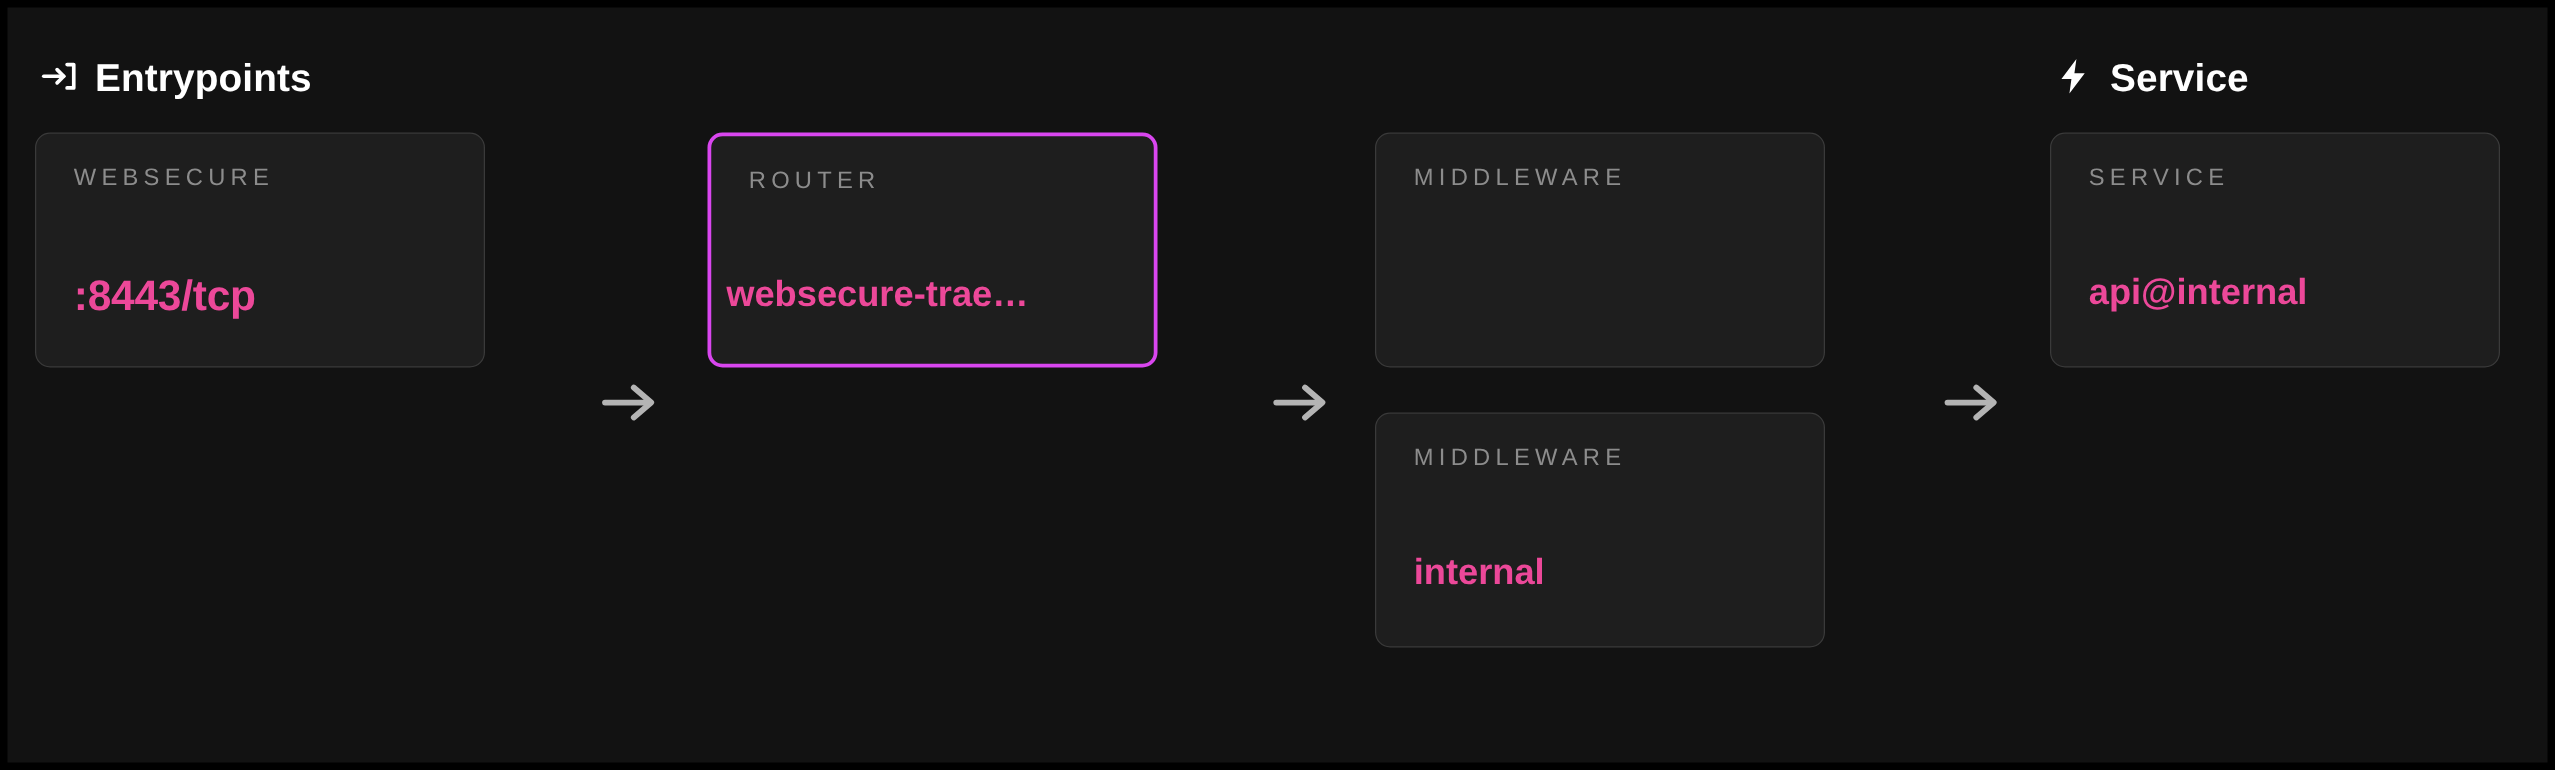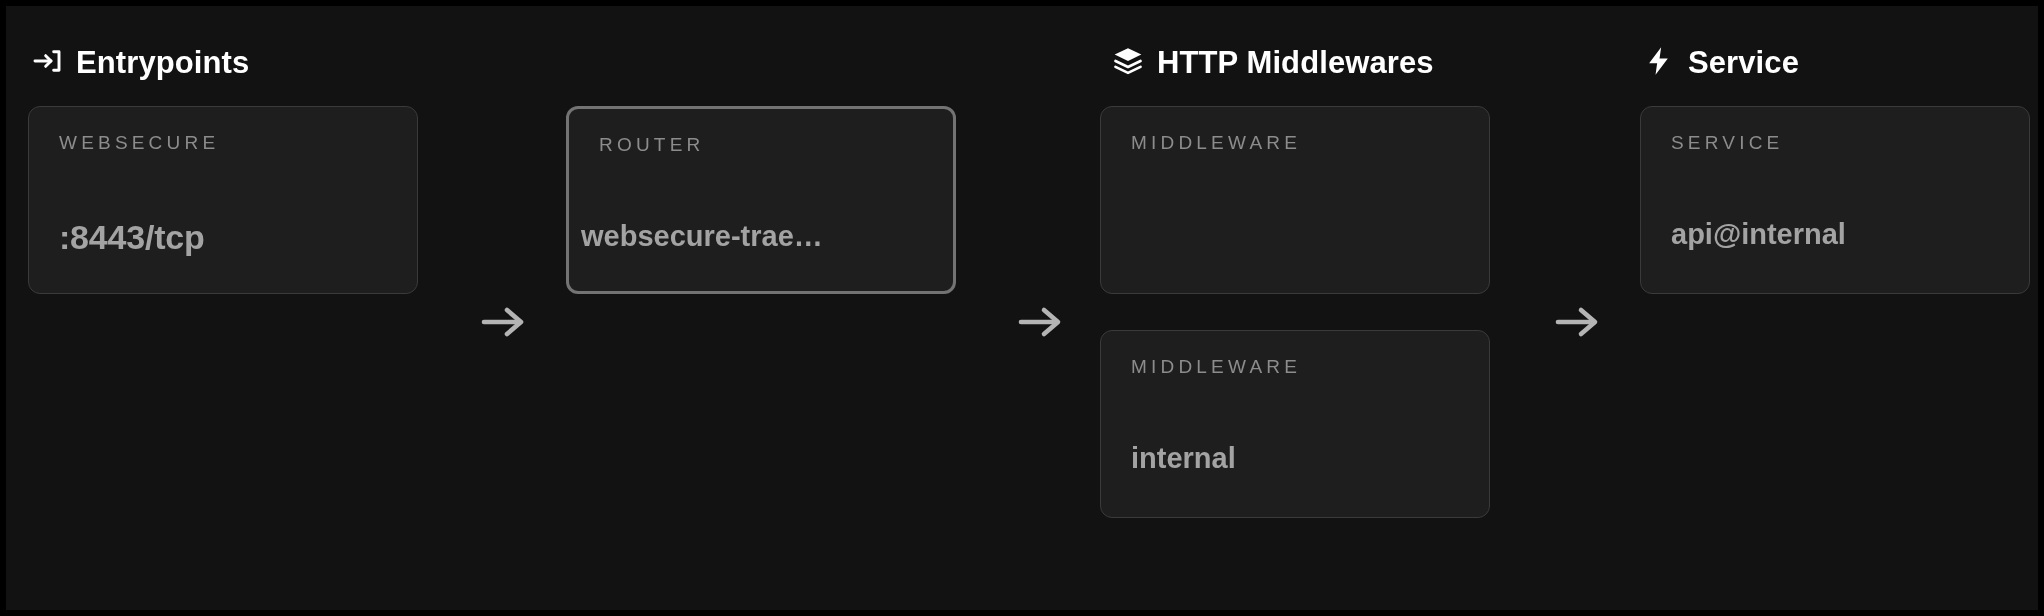--- a/index.html
+++ b/index.html
@@ -84,52 +84,52 @@
     top: 0;
   }
 
   #col-entrypoints { left: 22px;   width: 344px; }
   #col-router      { left: 560px;  width: 344px; }
   #col-middlewares { left: 1094px; width: 344px; }
   #col-service     { left: 1634px; width: 344px; }
 
   .card {
     position: relative;
-    width: 390px;
+    width: 360px;
     height: 188px;
     border-radius: 12px;
     background: #1e1e1e;
     border: 1.5px solid #3a3a3a;
     padding: 26px 30px 3px 30px;
     margin-bottom: 36px;
     overflow: hidden;
   }
 
   .card.selected {
-    border: 3px solid #737373;
+    border: 3px solid #d946ef;
     background: #1e1e1e;
   }
 
   .card-kind {
     font-size: 19px;
     font-weight: 400;
     letter-spacing: 4.2px;
     color: #8c8c8c;
     text-transform: uppercase;
     line-height: 1;
   }
 
   .card-value {
     position: absolute;
     left: 30px;
     right: 24px;
     top: 110px;
     font-size: 29px;
     font-weight: 700;
-    color: #a3a3a3;
+    color: #ec4899;
     line-height: 1.2;
     white-space: nowrap;
     overflow: hidden;
     text-overflow: ellipsis;
   }
 
   .card.selected .card-value { left: 12px; }
 
   .card.big-value .card-value {
     font-size: 34px;
@@ -166,30 +166,20 @@
         <svg width="32" height="32" viewBox="0 0 24 24" fill="none" stroke="currentColor" stroke-width="2.2" stroke-linecap="round" stroke-linejoin="round">
           <line x1="3" y1="12" x2="15" y2="12"></line>
           <polyline points="11,8 15,12 11,16"></polyline>
           <polyline points="17,5 21,5 21,19 17,19"></polyline>
         </svg>
       </span>
       <span class="hdr-label">Entrypoints</span>
     </div>
 
 
-    <div class="col-header" id="hdr-middlewares">
-      <span class="hdr-icon">
-        <svg width="32" height="32" viewBox="0 0 24 24" fill="none" stroke="currentColor" stroke-width="2" stroke-linecap="round" stroke-linejoin="round">
-          <polygon points="12,2.4 22,7.2 12,12 2,7.2" fill="currentColor" stroke="none"></polygon>
-          <polyline points="2.6,12 12,16.5 21.4,12"></polyline>
-          <polyline points="2.6,16.4 12,20.9 21.4,16.4"></polyline>
-        </svg>
-      </span>
-      <span class="hdr-label">HTTP Middlewares</span>
-    </div>
 
     <div class="col-header" id="hdr-service">
       <span class="hdr-icon">
         <svg width="32" height="32" viewBox="0 0 24 24" fill="currentColor">
           <polygon points="13.6,1.6 4.6,13.6 10.6,13.6 9.4,22.4 18.6,10.2 12.4,10.2"></polygon>
         </svg>
       </span>
       <span class="hdr-label">Service</span>
     </div>
 

